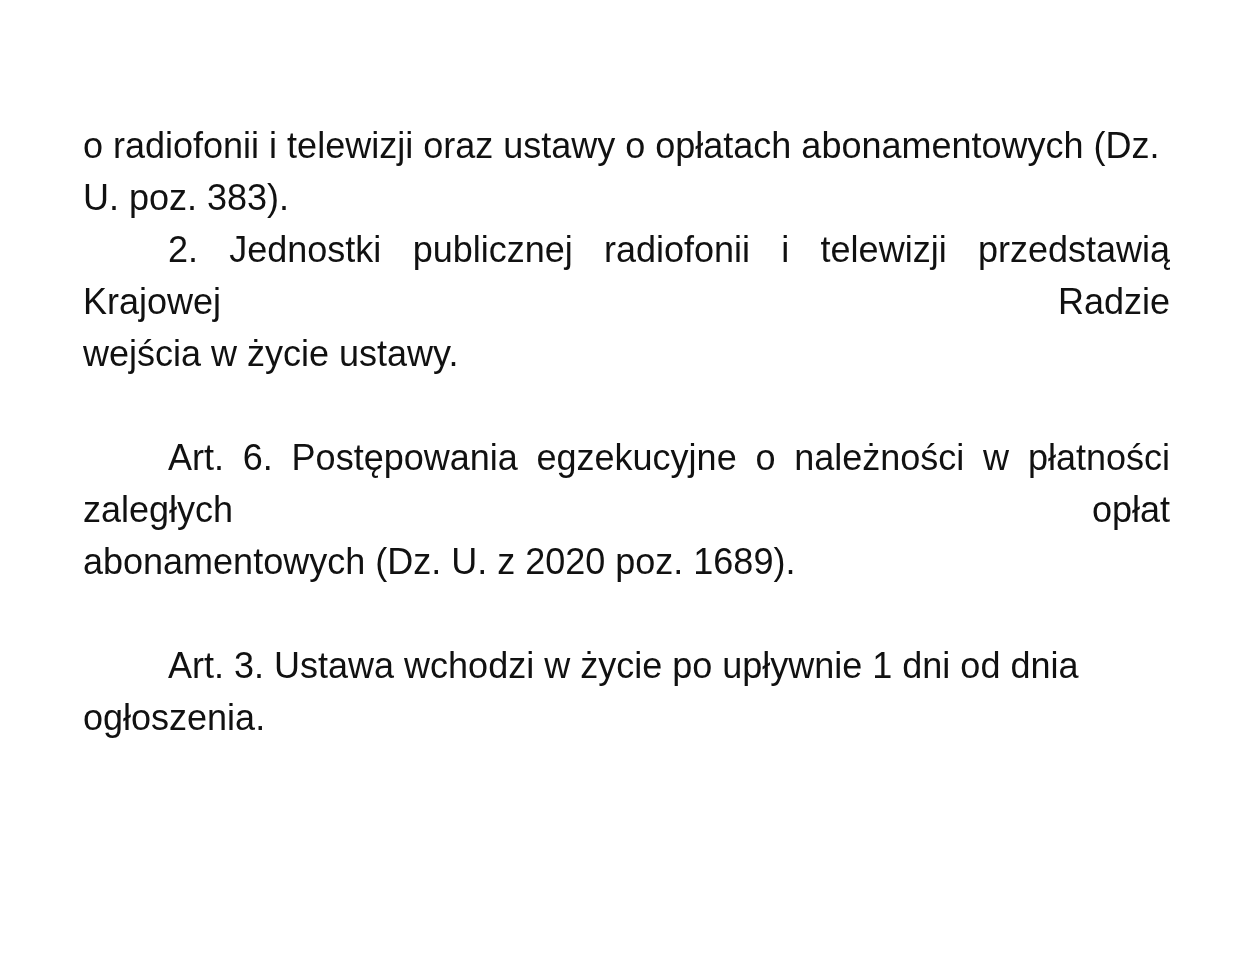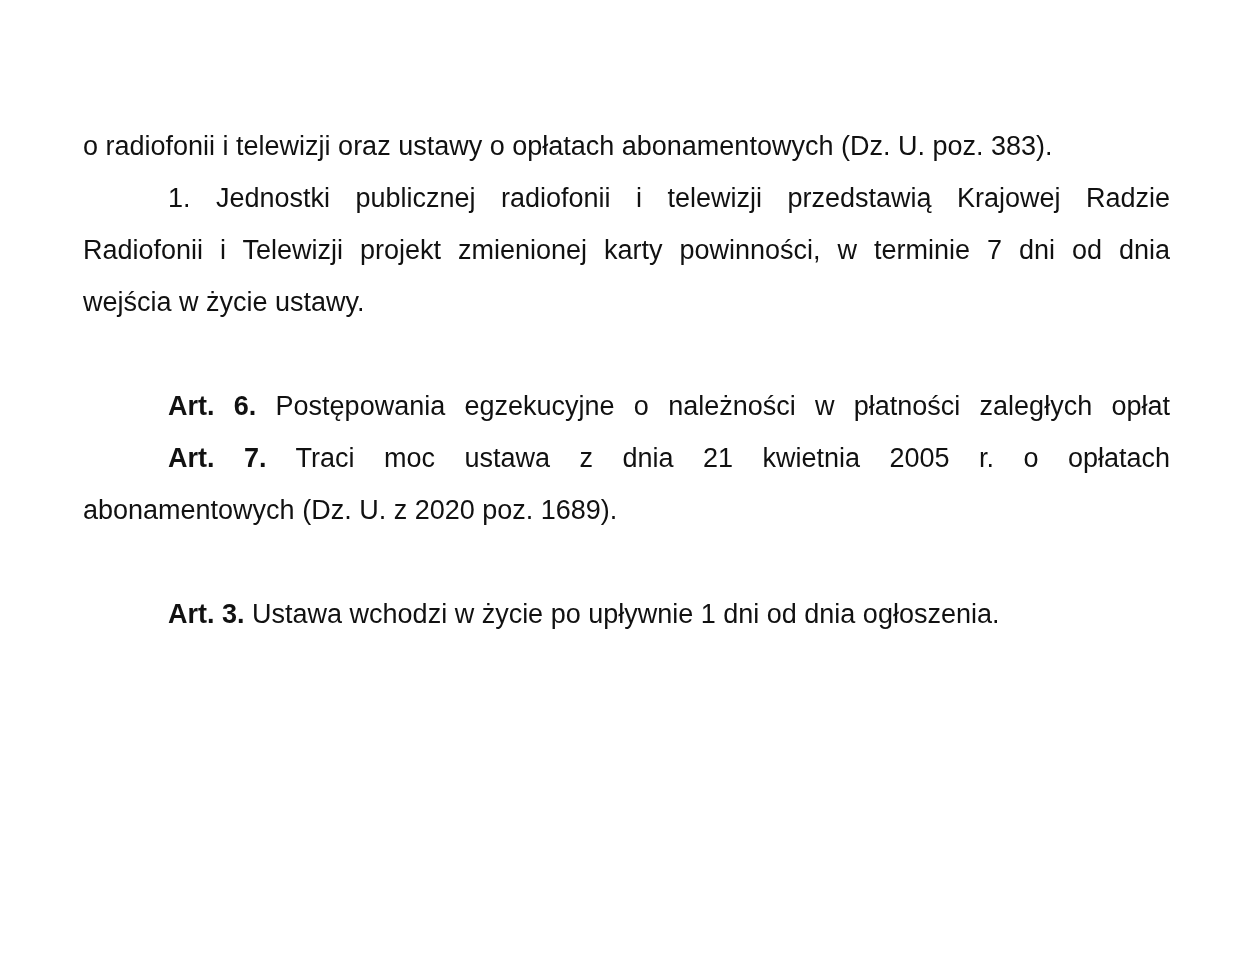--- a/index.html
+++ b/index.html
@@ -9,21 +9,21 @@
   }
   .page {
     position: relative;
     width: 1252px;
     height: 970px;
     margin: 0 auto;
     background: #ffffff;
     box-sizing: border-box;
     padding: 120px 82px 0 83px;
     font-family: "Liberation Sans", "DejaVu Sans", sans-serif;
-    font-size: 27px;
+    font-size: 36px;
     line-height: 52px;
     color: #111111;
     overflow: hidden;
   }
   .para {
     margin: 0;
   }
   .line {
     white-space: normal;
     overflow: hidden;
@@ -34,55 +34,50 @@
     text-justify: inter-word;
   }
   .line.last {
     text-align: left;
     text-align-last: left;
   }
   .line.indent {
     text-indent: 85px;
   }
   .lead {
-    font-weight: 700;
+    font-weight: 400;
   }
   .spacer {
     height: 52px;
   }
 </style>
 </head>
 <body>
 
 <div class="page">
 
   <div class="para">
     <div class="line last">o radiofonii i telewizji oraz ustawy o opłatach abonamentowych (Dz. U. poz. 383).</div>
   </div>
 
   <div class="para">
-    <div class="line justify indent">1. Jednostki publicznej radiofonii i telewizji przedstawią Krajowej Radzie</div>
-    <div class="line justify">Radiofonii i Telewizji projekt zmienionej karty powinności, w terminie 7 dni od dnia</div>
+    <div class="line justify indent">2. Jednostki publicznej radiofonii i telewizji przedstawią Krajowej Radzie</div>
     <div class="line last">wejścia w życie ustawy.</div>
   </div>
 
   <div class="spacer"></div>
 
   <div class="para">
     <div class="line justify indent">
       <span class="lead">Art. 6.</span>
       <span>Postępowania egzekucyjne o należności w płatności zaległych opłat</span>
     </div>
   </div>
 
   <div class="para">
-    <div class="line justify indent">
-      <span class="lead">Art. 7.</span>
-      <span>Traci moc ustawa z dnia 21 kwietnia 2005 r. o opłatach</span>
-    </div>
     <div class="line last">abonamentowych (Dz. U. z 2020 poz. 1689).</div>
   </div>
 
   <div class="spacer"></div>
 
   <div class="para">
     <div class="line last indent">
       <span class="lead">Art. 3.</span>
       <span>Ustawa wchodzi w życie po upływnie 1 dni od dnia ogłoszenia.</span>
     </div>

